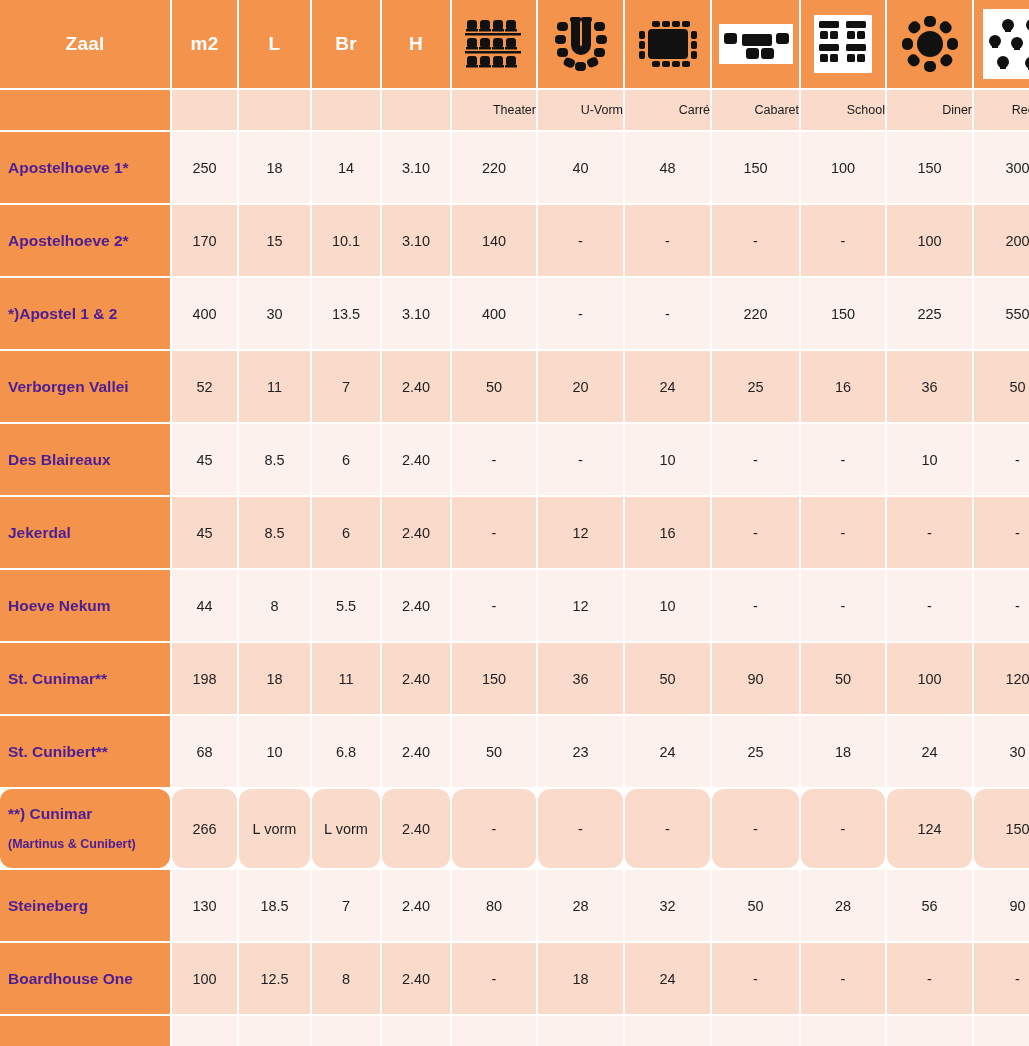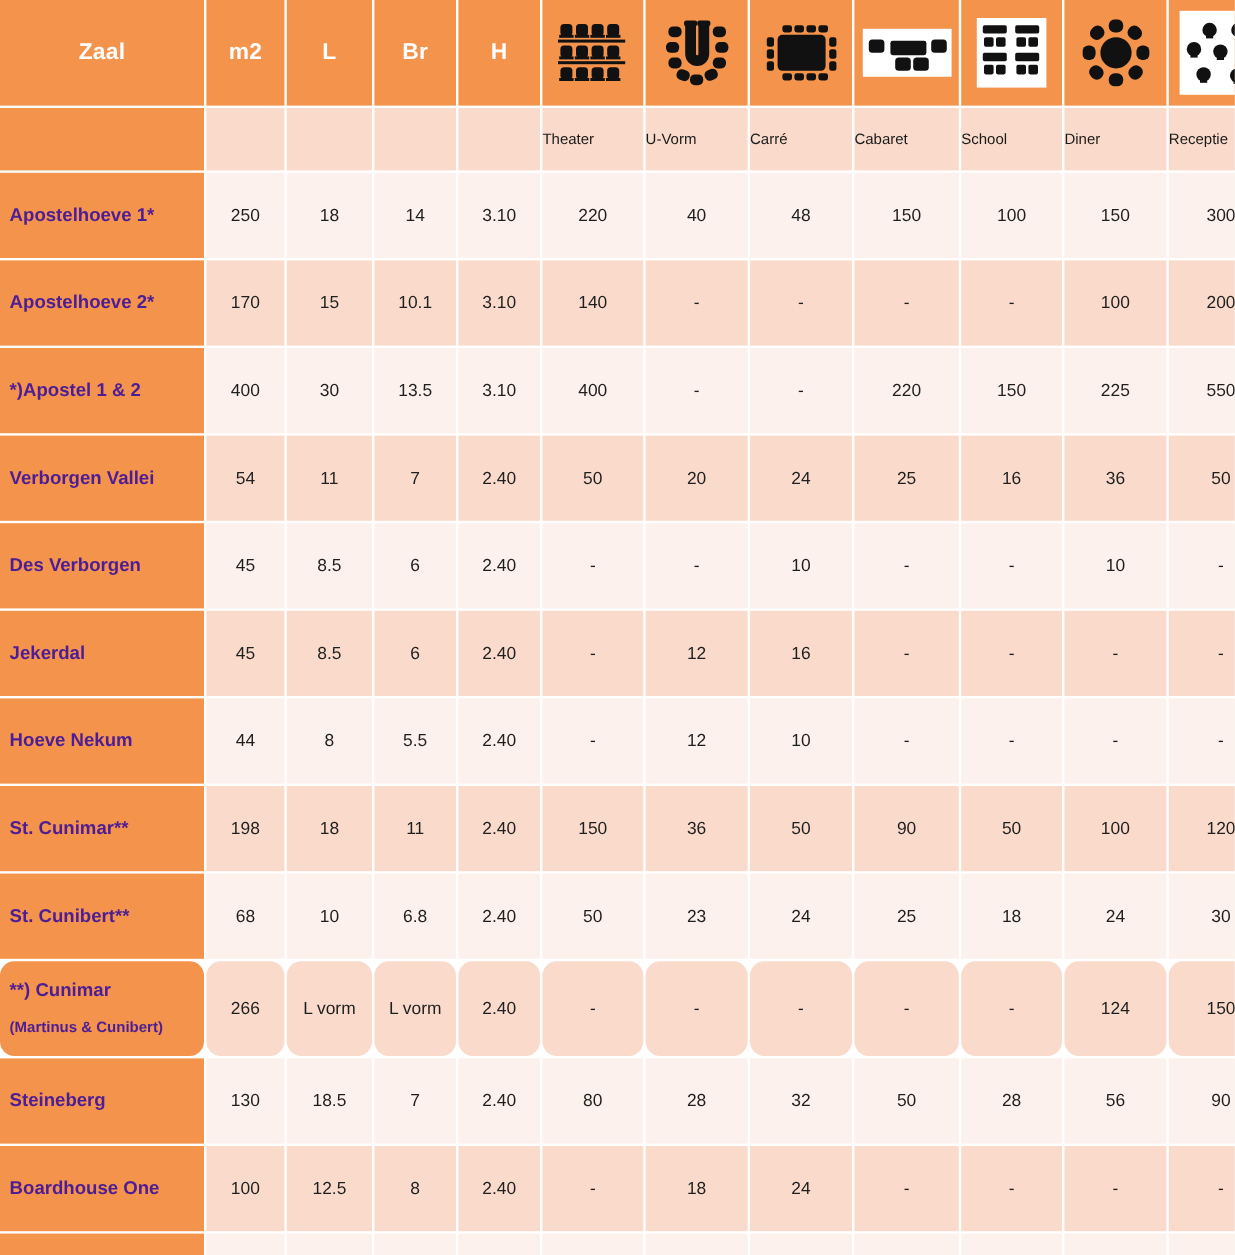--- a/index.html
+++ b/index.html
@@ -49,23 +49,23 @@
   .icon-box {
     display: flex;
     align-items: center;
     justify-content: center;
   }
   .icon-box.white {
     background: #ffffff;
   }
   
   tr.head-names > td {
-    height: 52px;
+    height: 40px;
     background: #FADBCB;
-    text-align: left;
+    text-align: right;
     vertical-align: middle;
     font-size: 12.5px;
     color: #1a1a1a;
   }
   tr.head-names > td.zaal-blank {
     background: #F4934B;
   }
   tr.head-names > td.dim-blank {
     background: #FADBCB;
   }
@@ -382,35 +382,35 @@
           <td class="val">-</td>
           <td class="val">220</td>
           <td class="val">150</td>
           <td class="val">225</td>
           <td class="val">550</td>
         </tr>
         <tr class="r-dark">
           <td class="zaal">
             <span class="main">Verborgen Vallei</span>
           </td>
-          <td class="val">54</td>
+          <td class="val">52</td>
           <td class="val">11</td>
           <td class="val">7</td>
           <td class="val">2.40</td>
           <td class="val">50</td>
           <td class="val">20</td>
           <td class="val">24</td>
           <td class="val">25</td>
           <td class="val">16</td>
           <td class="val">36</td>
           <td class="val">50</td>
         </tr>
         <tr class="r-light">
           <td class="zaal">
-            <span class="main">Des Verborgen</span>
+            <span class="main">Des Blaireaux</span>
           </td>
           <td class="val">45</td>
           <td class="val">8.5</td>
           <td class="val">6</td>
           <td class="val">2.40</td>
           <td class="val">-</td>
           <td class="val">-</td>
           <td class="val">10</td>
           <td class="val">-</td>
           <td class="val">-</td>

